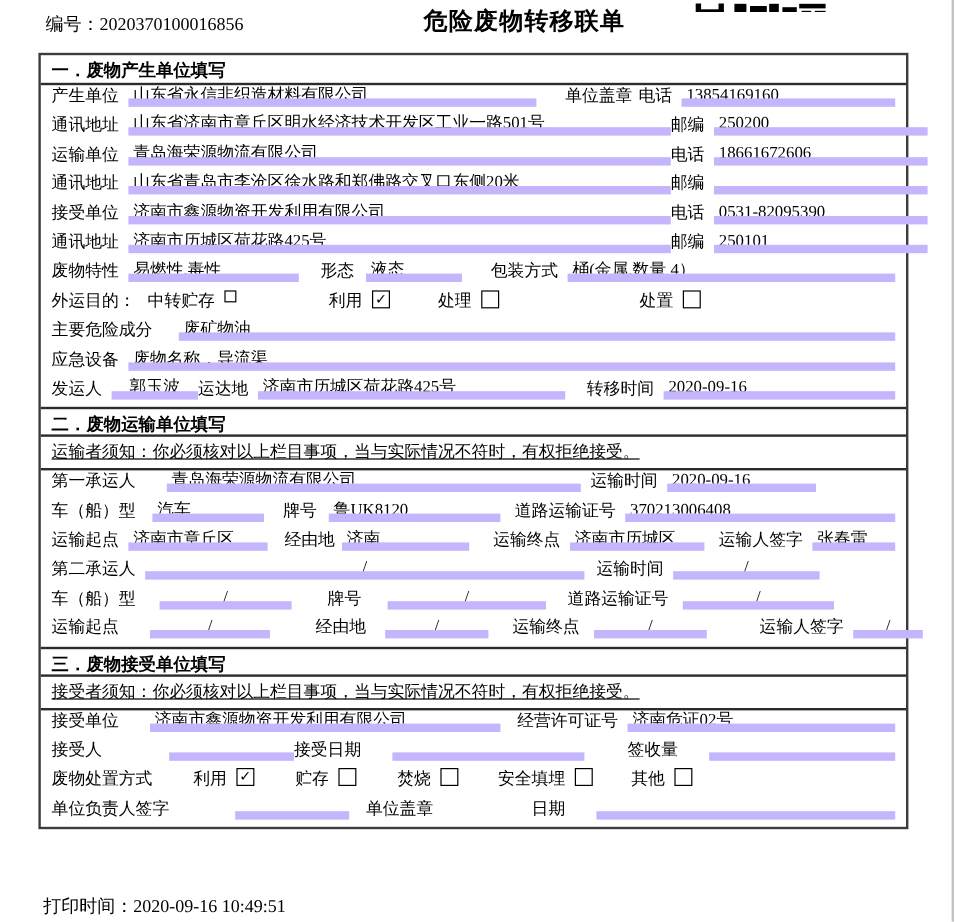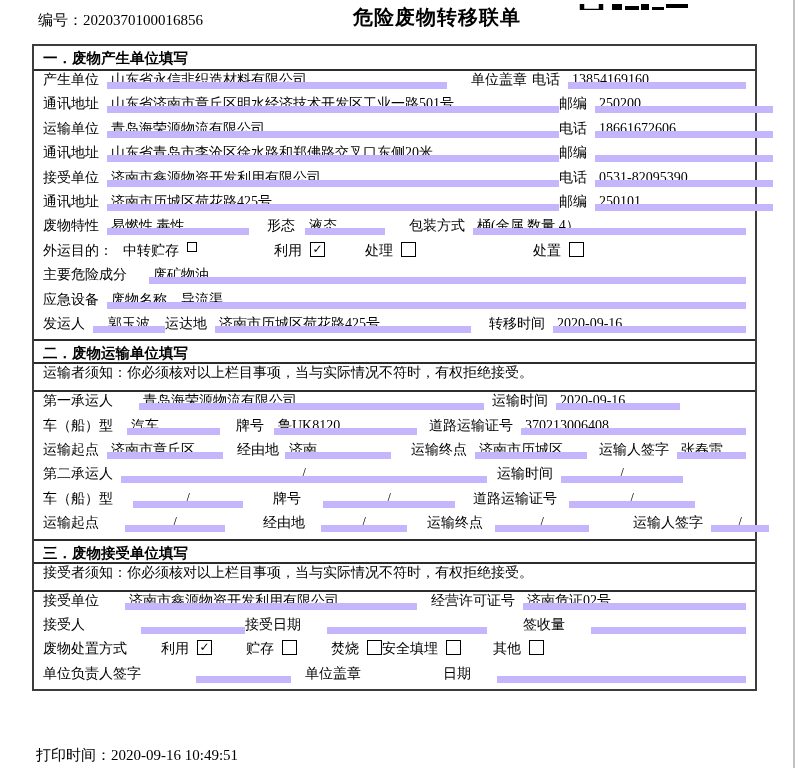--- a/index.html
+++ b/index.html
@@ -13,21 +13,21 @@
   .doc-title{position:absolute;left:437px;top:4px;transform:translateX(-50%);
     font-size:20px;font-weight:bold;letter-spacing:1px;white-space:nowrap;}
   .stamp{position:absolute;left:578px;top:0;width:112px;height:10px;overflow:hidden;}
   .form-table{position:absolute;left:32px;top:44px;width:725px;box-sizing:border-box;
     border:2px solid #3c3c3c;background:#fff;font-size:14px;}
   .sec-hd{font-weight:bold;font-size:14.5px;height:25px;box-sizing:border-box;
     padding:3px 9px 0 9px;border-bottom:2px solid #2c2c2c;}
   .sec-hd.mid{border-top:2px solid #2c2c2c;}
   .row{display:flex;align-items:flex-start;height:24.4px;box-sizing:border-box;
     padding:0 9px 3px 9px;white-space:nowrap;}
-  .row.notice{height:28px;border-bottom:2px solid #2c2c2c;align-items:flex-start;padding-bottom:0;}
+  .row.notice{height:28px;border-bottom:2px solid #2c2c2c;align-items:center;padding-bottom:0;text-decoration:underline;}
   .lbl{flex:none;}
   .u{flex:none;border-bottom:7px solid #c4b5fd;height:18px;line-height:18px;
     margin-left:8px;padding:0 4px;box-sizing:border-box;overflow:hidden;}
   .u.grow{flex:1 1 auto;}
   .u.c{text-align:center;}
   .right{margin-left:auto;}
   .cb{flex:none;width:13px;height:13px;border:1px solid #000;margin:0 0 3px 8px;
     font-size:12px;line-height:12px;text-align:center;font-family:"DejaVu Sans",sans-serif;}
   .cb.small{width:8px;height:8px;margin-bottom:5px;}
   .cb.checked::before{content:"\2713";display:block;}
@@ -231,21 +231,21 @@
   </div>
 
   <div class="row">
     <span class="lbl">废物处置方式</span>
     <span class="lbl" style="margin-left:34px">利用</span>
     <span class="cb checked"></span>
     <span class="lbl" style="margin-left:34px">贮存</span>
     <span class="cb"></span>
     <span class="lbl" style="margin-left:34px">焚烧</span>
     <span class="cb"></span>
-    <span class="lbl" style="">安全填埋</span>
+    <span class="lbl" style="margin-left:33px">安全填埋</span>
     <span class="cb"></span>
     <span class="lbl" style="margin-left:32px">其他</span>
     <span class="cb"></span>
   </div>
 
   <div class="row">
     <span class="lbl">单位负责人签字</span>
     <span class="u" style="width:95px;margin-left:55px"></span>
     <span class="lbl" style="margin-left:14px">单位盖章</span>
     <span class="lbl" style="margin-left:82px">日期</span>

